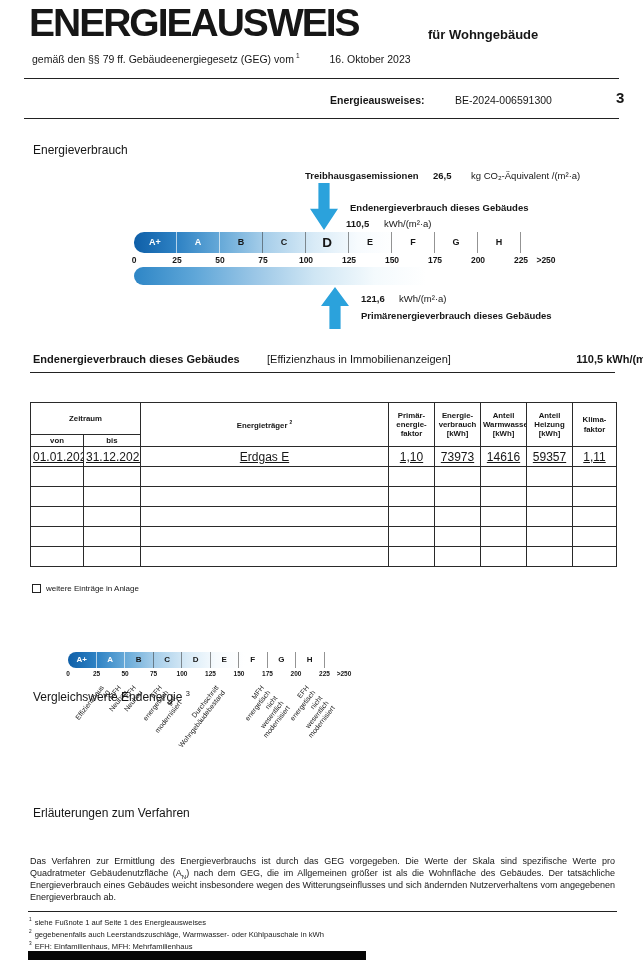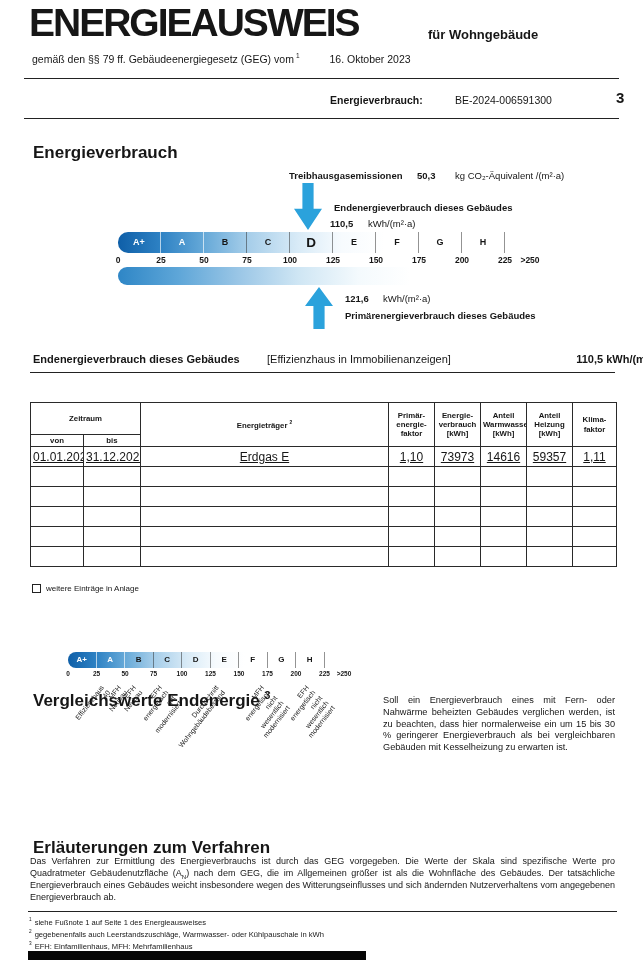--- a/index.html
+++ b/index.html
@@ -16,27 +16,27 @@
   .hdr-type{position:absolute;left:428px;top:27px;font-weight:700;font-size:13px;}
   .law{position:absolute;left:32px;top:52px;font-size:10.5px;}
   .law .sup{margin:0 2px;}
   .law-date{margin-left:28px;}
 
   .meta-title{position:absolute;left:33px;top:94px;font-size:10.5px;font-weight:700;}
   .meta-reg-label{position:absolute;left:330px;top:94px;font-size:10.5px;font-weight:700;}
   .meta-reg-value{position:absolute;left:455px;top:94px;font-size:10.5px;}
   .meta-page{position:absolute;left:616px;top:89px;font-size:15px;font-weight:700;}
 
-  .sec-title{position:absolute;left:33px;font-weight:700;font-size:17px;}
+  .sec-title{position:absolute;left:33px;font-weight:400;font-size:12px;}
   .st-consumption{top:143px;}
   .st-table{top:385px;}
   .st-cmp{top:656px;margin-top:33px;}
-  .st-expl{top:838px;}
-
-  .chart{position:absolute;left:0;top:165px;width:573px;height:185px;}
+  .st-expl{top:806px;}
+
+  .chart{position:absolute;left:16px;top:165px;width:573px;height:185px;}
   .ghg-label{position:absolute;left:289px;top:5px;font-size:9.5px;font-weight:700;}
   .ghg-value{position:absolute;left:417px;top:5px;font-size:9.5px;font-weight:700;}
   .ghg-unit{position:absolute;left:455px;top:5px;font-size:9.5px;}
   .arrow-down{position:absolute;left:294px;top:18px;width:28px;height:47px;background:#2ba2dc;
     clip-path:polygon(30% 0,70% 0,70% 55%,100% 55%,50% 100%,0 55%,30% 55%);}
   .end-label{position:absolute;left:334px;top:37px;font-size:9.5px;font-weight:700;}
   .end-value{position:absolute;left:330px;top:53px;font-size:9.5px;font-weight:700;text-align:center;}
   .end-unit{position:absolute;left:368px;top:53px;font-size:9.5px;}
 
   .bar{position:absolute;display:flex;}
@@ -95,30 +95,30 @@
 
 <div class="page">
 
   <h1 class="title">ENERGIEAUSWEIS</h1>
   <div class="hdr-type">für Wohngebäude</div>
   <div class="law">
     <span>gemäß den §§ 79 ff. Gebäudeenergiegesetz (GEG) vom</span><span class="sup">1</span><span class="law-date">16. Oktober 2023</span>
   </div>
   <div class="rule r1"></div>
 
-  <div class="meta-reg-label">Energieverbrauch:</div>
+  <div class="meta-reg-label">Energieausweises:</div>
   <div class="meta-reg-value">BE-2024-006591300</div>
   <div class="meta-page">3</div>
   <div class="rule r2"></div>
 
   <div class="sec-title st-consumption">Energieverbrauch</div>
 
   <div class="chart">
     <span class="ghg-label">Treibhausgasemissionen</span>
-    <span class="ghg-value">50,3</span>
+    <span class="ghg-value">26,5</span>
     <span class="ghg-unit">kg CO₂-Äquivalent /(m²·a)</span>
 
     <div class="arrow-down"></div>
 
     <span class="end-label">Endenergieverbrauch dieses Gebäudes</span>
     <span class="end-value">110,5</span>
     <span class="end-unit">kWh/(m²·a)</span>
 
     <div class="bar class-bar">
       <div class="cell w">A+</div>
@@ -314,21 +314,20 @@
         <div class="rot">MFH energetisch nicht
 wesentlich modernisiert</div>
       </div>
     <div class="rot-anchor" style="left:305px">
         <div class="rot">EFH energetisch nicht
 wesentlich modernisiert</div>
       </div>
   </div>
 
   <div class="cmp-text">
-    <p class="p2">Soll ein Energieverbrauch eines mit Fern- oder Nahwärme beheizten Gebäudes verglichen werden, ist zu beachten, dass hier normalerweise ein um 15 bis 30 % geringerer Energieverbrauch als bei vergleichbaren Gebäuden mit Kesselheizung zu erwarten ist.</p>
   </div>
 
   <div class="sec-title st-expl">Erläuterungen zum Verfahren</div>
   <p class="expl"><span>Das Verfahren zur Ermittlung des Energieverbrauchs ist durch das GEG vorgegeben. Die Werte der Skala sind spezifische Werte pro Quadratmeter Gebäudenutzfläche (A</span><span class="subn">N</span><span>) nach dem GEG, die im Allgemeinen größer ist als die Wohnfläche des Gebäudes. Der tatsächliche Energieverbrauch eines Gebäudes weicht insbesondere wegen des Witterungseinflusses und sich ändernden Nutzerverhaltens vom angegebenen Energieverbrauch ab.</span></p>
 
   <div class="rule r4"></div>
 
   <div class="footnotes">
     <div class="fn"><span class="sup">1</span><span>siehe Fußnote 1 auf Seite 1 des Energieausweises</span></div>
     <div class="fn"><span class="sup">2</span><span>gegebenenfalls auch Leerstandszuschläge, Warmwasser- oder Kühlpauschale in kWh</span></div>

